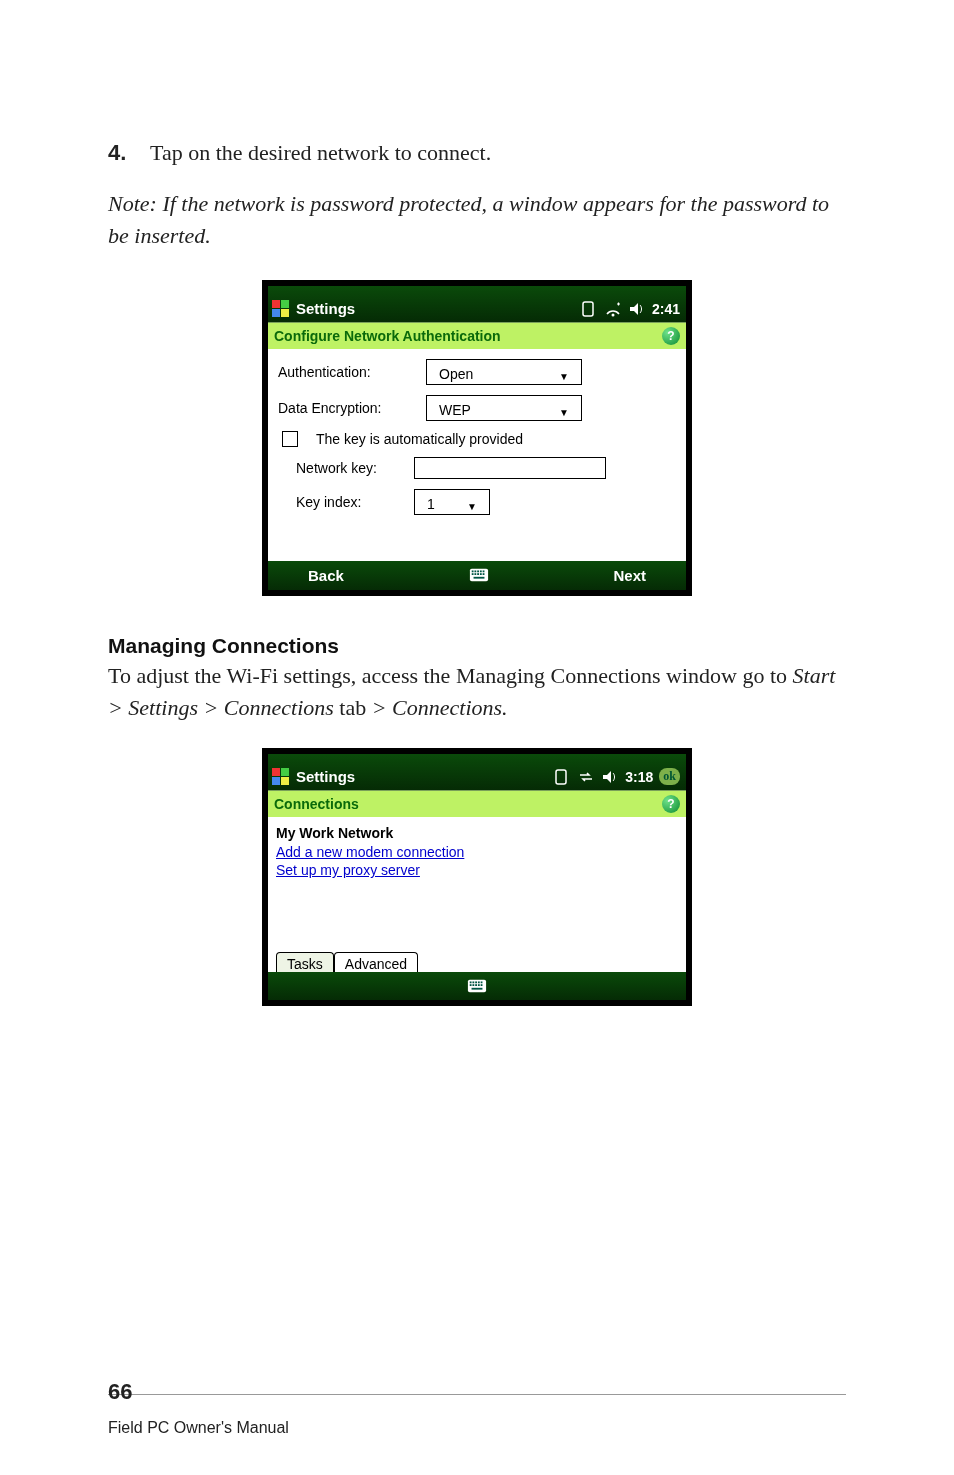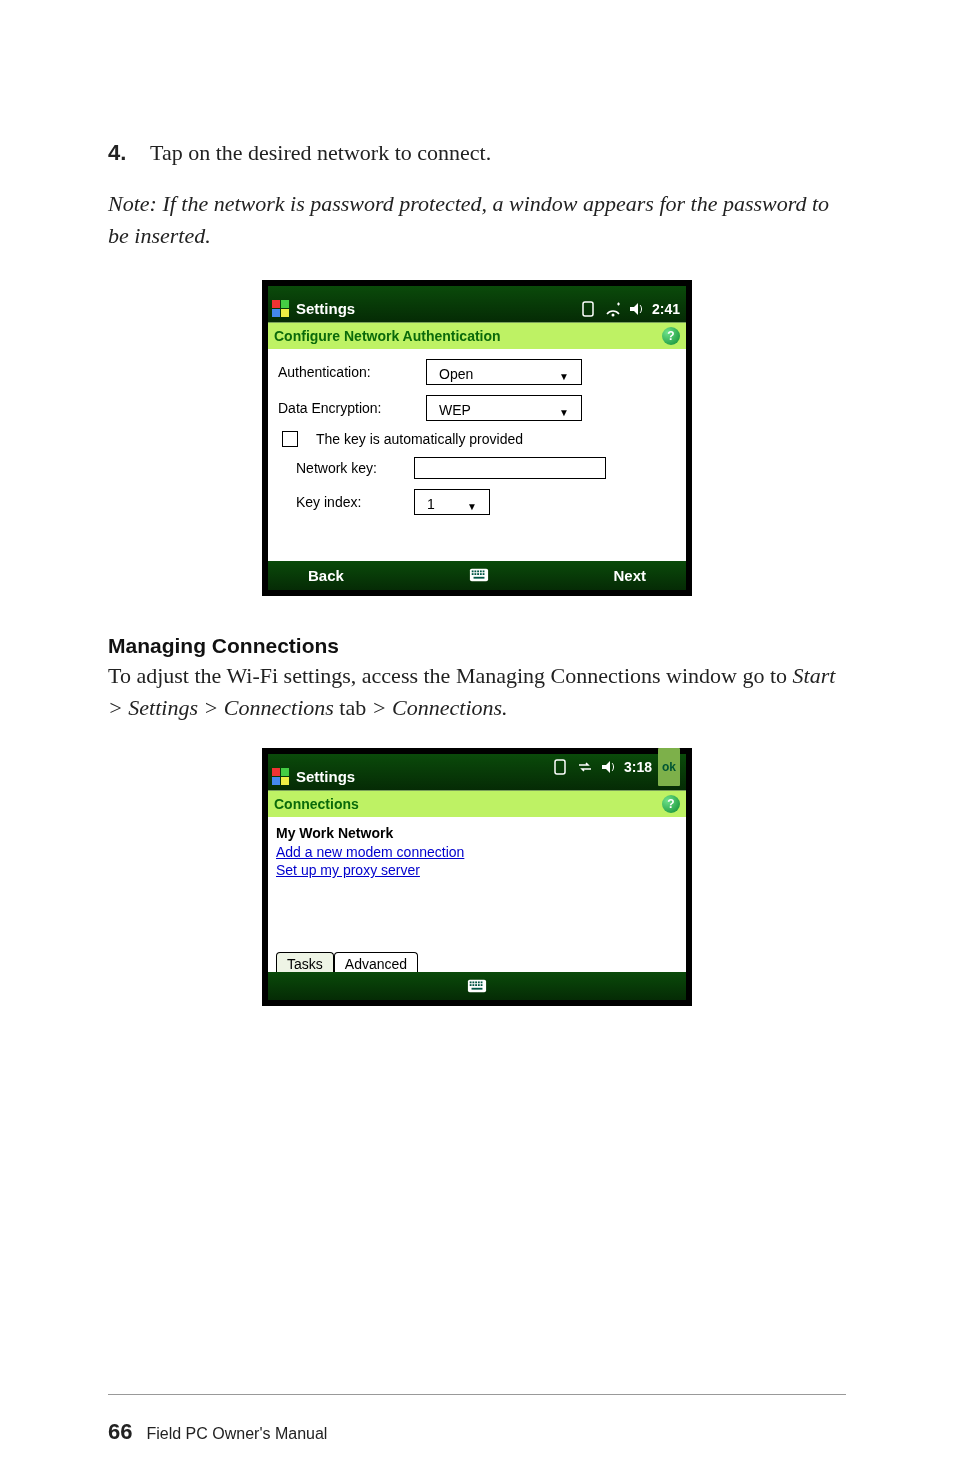--- a/index.html
+++ b/index.html
@@ -48,22 +48,22 @@
   }
   .titlebar-left { display: flex; align-items: center; gap: 6px; }
   .title-text {
     color: #fff; font-family: Tahoma, Arial, sans-serif;
     font-weight: bold; font-size: 15px;
   }
   .titlebar-right { display:flex; align-items:center; gap:6px; color:#fff; font-family: Tahoma, Arial, sans-serif; font-weight:bold; font-size:14px; }
   .tb-icon { width:18px; height:18px; display:inline-flex; align-items:center; justify-content:center; }
   .tb-icon svg { width:18px; height:18px; }
   .ok-btn {
-    background:#7db04a; color:#053; font-family:Liberation Sans, sans-serif;
-    font-size:12px; font-weight:bold; padding:12px 4px; border-radius:1px;
+    background:#7db04a; color:#053; font-family:Liberation Serif, serif;
+    font-size:12px; font-weight:bold; padding:1px 4px; border-radius:8px;
   }
   .panel-header {
     background:#bef264;
     display:flex; justify-content:space-between; align-items:center;
     padding: 4px 6px;
     border-top:1px solid #7aa05a;
   }
   .panel-header-text {
     color:#0a6a0a; font-family: Tahoma, Arial, sans-serif;
     font-weight:bold; font-size:14px;
@@ -132,24 +132,24 @@
     padding:3px 10px 0 10px; border:1px solid #000; border-bottom:none;
     border-top-left-radius:4px; border-top-right-radius:4px;
     background:#fff;
   }
   .tab.active { background:#eef4e5; }
   .footer-line {
     position:absolute; left:108px; right:108px; bottom:80px;
     border-top:1px solid #999;
   }
   .footnote {
-    position:absolute; left:108px; bottom:30px;
+    position:absolute; left:108px; bottom:38px;
     font-family: "Segoe UI", Arial, sans-serif;
     font-size:16px;
-    display:flex; align-items:baseline; gap:14px;
+    display:flex; align-items:baseline; gap:14px;flex-direction:column;
   }
   .footnote .pg { font-weight:bold; font-size:22px; }
   .bb-center { display:flex; align-items:center; }
 </style>
 </head>
 <body>
 
 <div class="step-row">
   <div class="step-num">4.</div>
   <div>Tap on the desired network to connect.</div>

